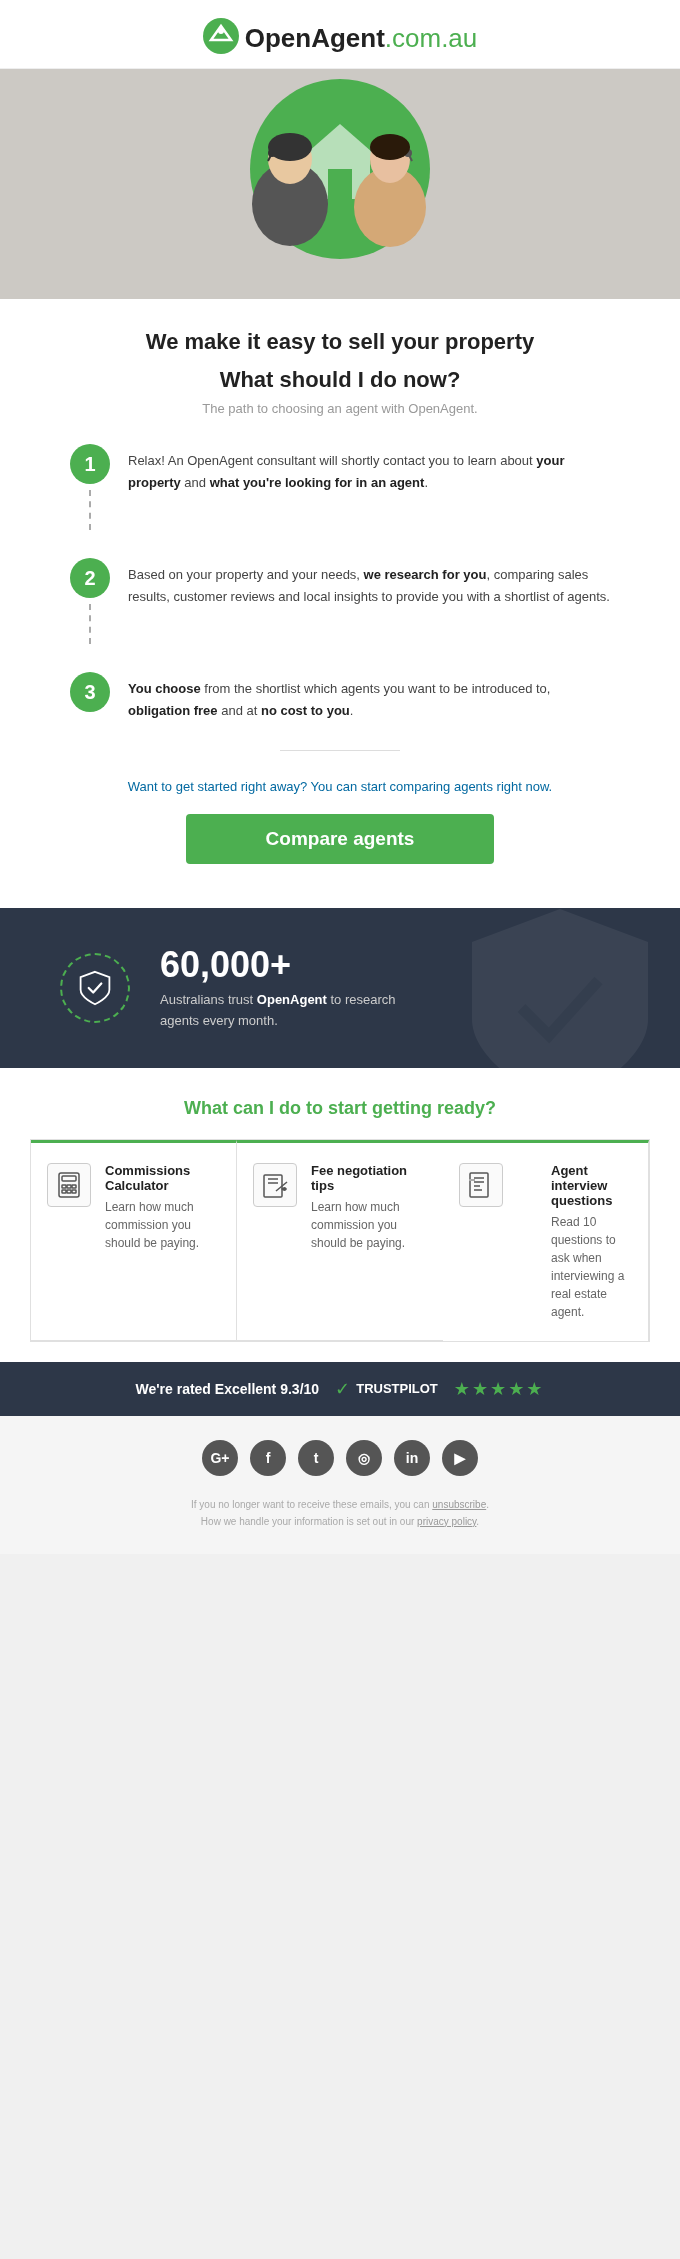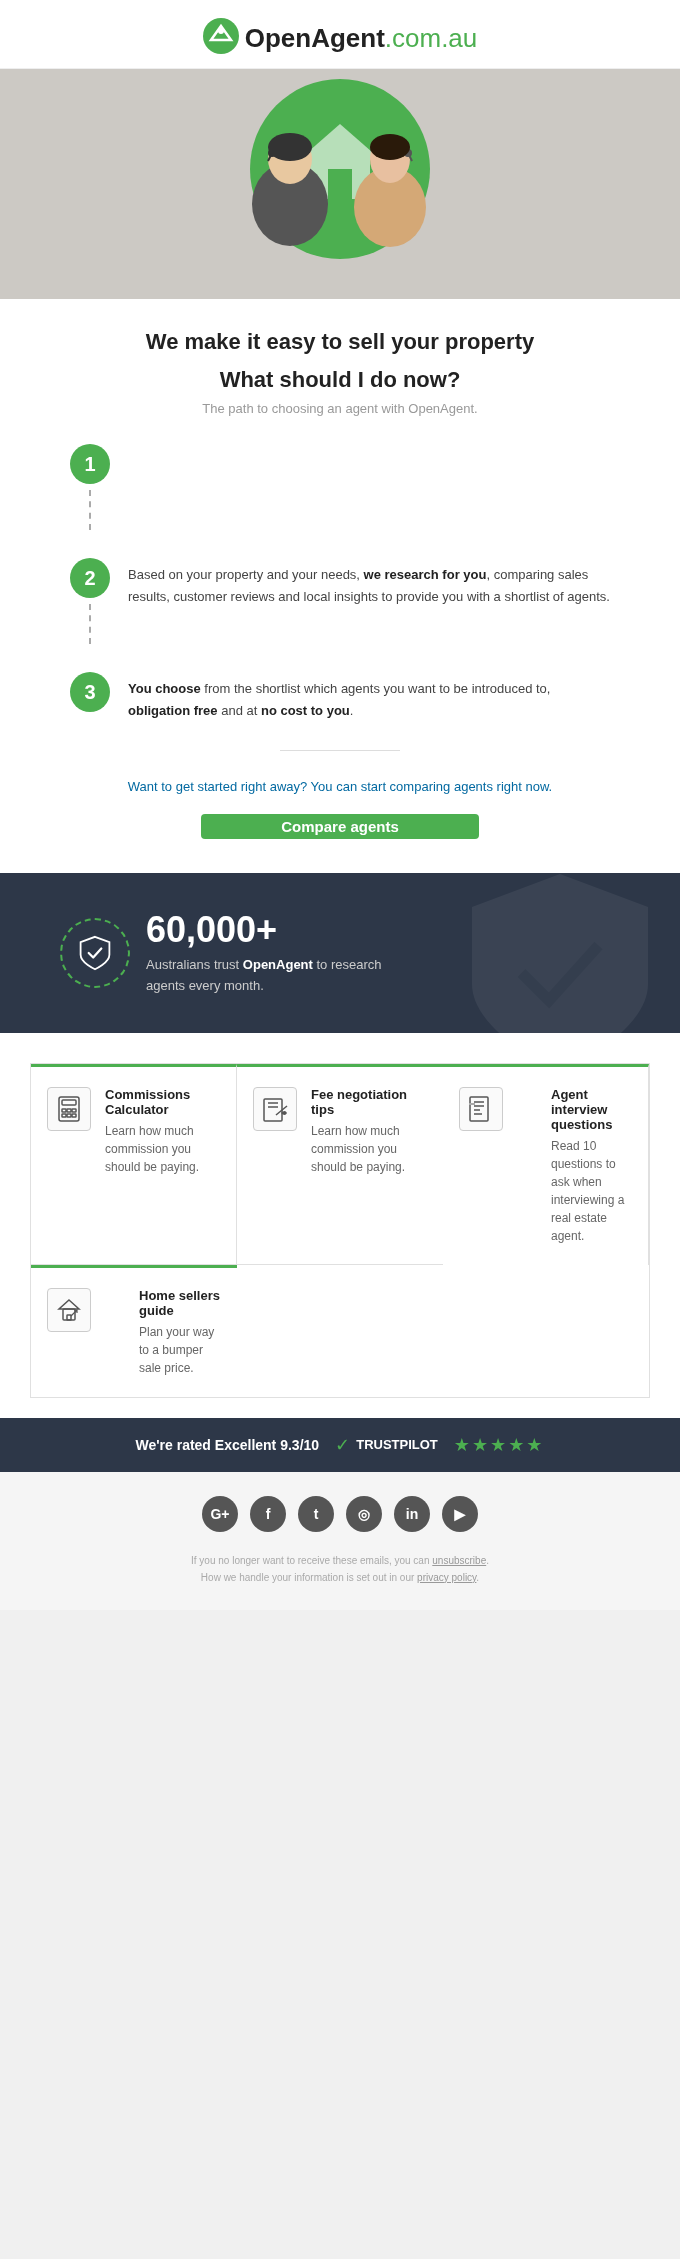--- a/index.html
+++ b/index.html
@@ -111,37 +111,37 @@
     }
     .compare-desc {
       font-size: 13px;
       color: #0369a1;
       margin-bottom: 20px;
     }
     .compare-btn {
       display: inline-block;
       background: #4caf50;
       color: #fff;
-      font-size: 15px;
-      font-weight: bold;
-      padding: 4px 80px;
+      font-size: 19px;
+      font-weight: bold;
+      padding: 14px 80px;
       border-radius: 4px;
       text-decoration: none;
       border: none;
       cursor: pointer;
-      margin-bottom: 4px;
+      margin-bottom: 14px;
     }
 
     
     .trust-section {
       background: #2d3748;
       padding: 36px 60px;
       display: flex;
       align-items: center;
-      gap: 16px;
+      gap: 30px;
     }
     .trust-icon-wrap {
       position: relative;
       flex-shrink: 0;
     }
     .shield-outer {
       width: 70px;
       height: 70px;
       border-radius: 50%;
       border: 2px dashed #4caf50;
@@ -358,20 +358,23 @@
   <p class="what-sub">The path to choosing an agent with OpenAgent.</p>
 
   
   <div class="steps">
 
     <div class="step">
       <div class="step-num-wrap">
         <div class="step-num">1</div>
         <div class="step-line"></div>
       </div>
+      <p class="step-text">
+        Relax! An OpenAgent consultant will shortly contact you to learn about <strong>your property</strong> and <strong>what you're looking for in an agent</strong>.
+      </p>
     </div>
 
     <div class="step">
       <div class="step-num-wrap">
         <div class="step-num">2</div>
         <div class="step-line"></div>
       </div>
       <p class="step-text">
         Based on your property and your needs, <strong>we research for you</strong>, comparing sales results, customer reviews and local insights to provide you with a shortlist of agents.
       </p>
@@ -412,20 +415,23 @@
     </div>
   </div>
 
   <svg style="position:absolute;right:20px;top:-10px;opacity:0.06;" width="200" height="220" viewBox="0 0 36 40">
     <path d="M18 2 L34 8 L34 22 C34 31 18 38 18 38 C18 38 2 31 2 22 L2 8 Z" fill="white"></path>
     <path d="M11 20 L16 25 L25 15" stroke="#aaa" stroke-width="2" fill="none"></path>
   </svg>
 </div>
 
 <div class="ready-section">
+  <h3 class="ready-title">
+    <span>What can </span><span style="color:#4caf50;">I</span><span> do to start getting ready?</span>
+  </h3>
 
   <div class="cards-grid">
 
     <div class="card" style="border-top:3px solid #4caf50;">
       <div class="card-icon">
         <svg viewBox="0 0 28 28" fill="none" stroke="#555" stroke-width="1.5">
           <rect x="4" y="2" width="20" height="24" rx="2"></rect>
           <rect x="7" y="5" width="14" height="5" rx="1"></rect>
           <rect x="7" y="14" width="4" height="3" rx="0.5"></rect>
           <rect x="12" y="14" width="4" height="3" rx="0.5"></rect>
@@ -466,35 +472,20 @@
           <line x1="7" y1="19" x2="15" y2="19"></line>
           <rect x="2" y="8" width="6" height="2" rx="0" fill="#aaa" stroke="none"></rect>
         </svg>
       </div>
       <div class="card-body">
         <div class="card-title">Agent interview questions</div>
         <div class="card-desc">Read 10 questions to ask when interviewing a real estate agent.</div>
       </div>
     </div>
 
-    <div class="card" style="border-top:3px solid #4caf50;">
-      <div class="card-icon">
-        <svg viewBox="0 0 28 28" fill="none" stroke="#555" stroke-width="1.5">
-          <polygon points="14,4 24,13 4,13"></polygon>
-          <rect x="8" y="13" width="12" height="11" rx="1"></rect>
-          <rect x="12" y="19" width="4" height="5" rx="0.5"></rect>
-
-          <path d="M16 20 L22 14 M19 14 L22 14 L22 17" stroke-width="1.2"></path>
-        </svg>
-      </div>
-      <div class="card-body">
-        <div class="card-title">Home sellers guide</div>
-        <div class="card-desc">Plan your way to a bumper sale price.</div>
-      </div>
-    </div>
 
   </div>
 </div>
 
 <div class="trustpilot-bar">
   <span class="rated-text">We're rated Excellent 9.3/10</span>
   <div class="trustpilot-logo">
     <span class="tp-check">✓</span>
     <span class="tp-name">TRUSTPILOT</span>
   </div>

